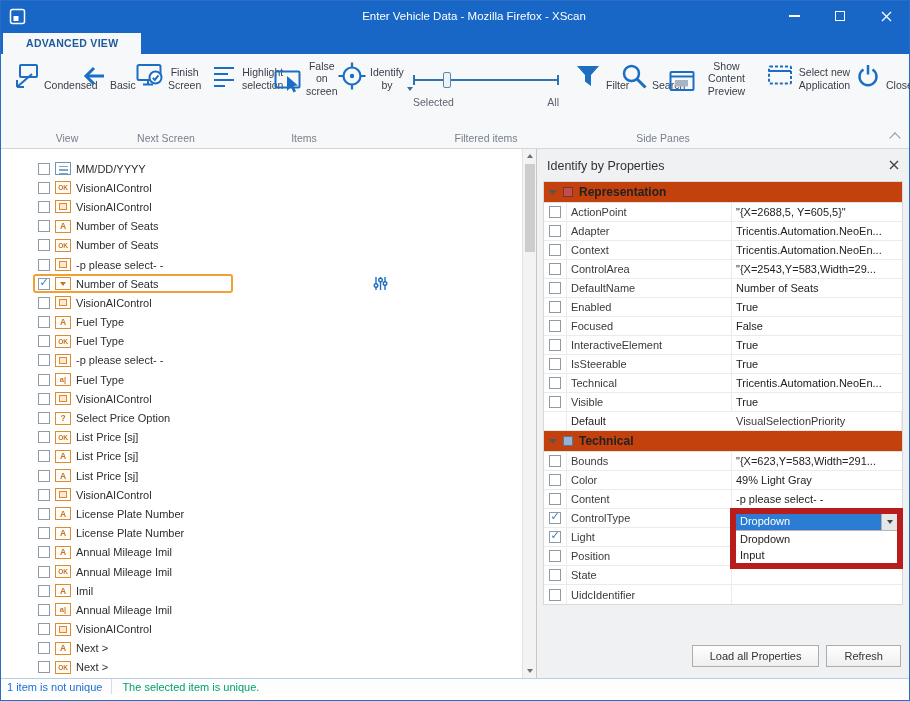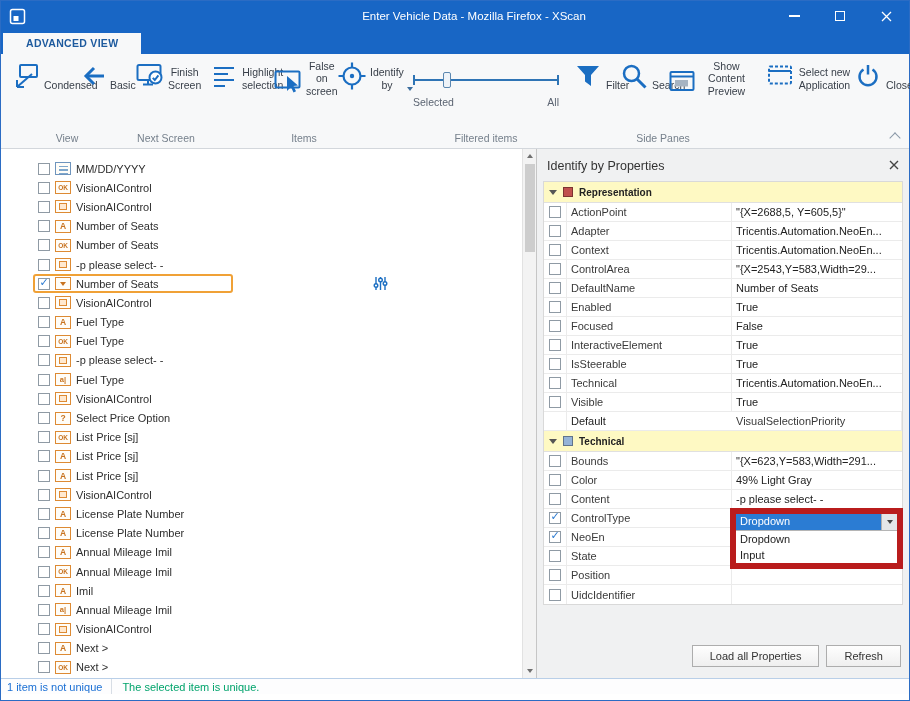--- a/index.html
+++ b/index.html
@@ -67,21 +67,21 @@
   .vs-btn { position:absolute; left:0; width:100%; height:14px; display:flex; align-items:center; justify-content:center; }
   .vs-up { top:0; } .vs-down { bottom:0; }
   .tri-up { width:0; height:0; border-left:3.5px solid transparent; border-right:3.5px solid transparent; border-bottom:4.5px solid #707070; }
   .tri-down { width:0; height:0; border-left:3.5px solid transparent; border-right:3.5px solid transparent; border-top:4.5px solid #707070; }
   .vs-thumb { position:absolute; left:1.5px; right:1.5px; top:15px; height:88px; background:#cdcdcd; }
 
   
   .props { flex:1; min-width:0; background:#f0f1f2; border-left:1px solid #c6c6c6; display:flex; flex-direction:column; }
   .props-header { display:flex; align-items:center; justify-content:space-between; padding:10px 10px 7px 10px; font-size:12.5px; color:#333; }
   .props-grid { margin:1px 6px 0 6px; background:#fff; border:1px solid #d9d9d9; }
-  .p-sec { display:flex; align-items:center; gap:6px; height:21px; padding-left:5px; background:#fef9c3; border-bottom:1px solid #e0e0e0; font-weight:bold; font-size:10px; color:#222; }
+  .p-sec { display:flex; align-items:center; gap:6px; height:21px; padding-left:5px; background:#c2410c; border-bottom:1px solid #e0e0e0; font-weight:bold; font-size:12px; color:#222; }
   .p-tri { width:0; height:0; border-left:4px solid transparent; border-right:4px solid transparent; border-top:5px solid #555; }
   .p-colorbox { width:10px; height:10px; border:1px solid rgba(0,0,0,.35); display:inline-block; }
   .prop-row { display:grid; grid-template-columns:23px 165px 1fr; height:19px; border-bottom:1px solid #ebebeb; background:#fff; }
   .prop-row:last-child { border-bottom:none; }
   .p-cell { display:flex; align-items:center; padding:0 4px; border-right:1px solid #ebebeb; font-size:11px; color:#3a3a3a; overflow:hidden; white-space:nowrap; }
   .p-check { justify-content:center; padding:0; }
   .p-value { border-right:none; color:#222; position:relative; }
   .p-value.has-dd { overflow:visible; }
 
   
@@ -656,35 +656,35 @@
                   <span class="dd-item">Dropdown</span>
                   <span class="dd-item">Input</span>
                 </span>
               </span>
             </span>
           </div>
           <div class="prop-row">
             <span class="p-cell p-check">
               <span class="checkbox checked"></span>
             </span>
-            <span class="p-cell p-name">NeoEn</span>
+            <span class="p-cell p-name">Light</span>
             <span class="p-cell p-value"></span>
           </div>
           <div class="prop-row">
             <span class="p-cell p-check">
               <span class="checkbox"></span>
             </span>
+            <span class="p-cell p-name">Position</span>
+            <span class="p-cell p-value"></span>
+          </div>
+          <div class="prop-row">
+            <span class="p-cell p-check">
+              <span class="checkbox"></span>
+            </span>
             <span class="p-cell p-name">State</span>
-            <span class="p-cell p-value"></span>
-          </div>
-          <div class="prop-row">
-            <span class="p-cell p-check">
-              <span class="checkbox"></span>
-            </span>
-            <span class="p-cell p-name">Position</span>
             <span class="p-cell p-value"></span>
           </div>
           <div class="prop-row">
             <span class="p-cell p-check">
               <span class="checkbox"></span>
             </span>
             <span class="p-cell p-name">UidcIdentifier</span>
             <span class="p-cell p-value"></span>
           </div>
         </div>

